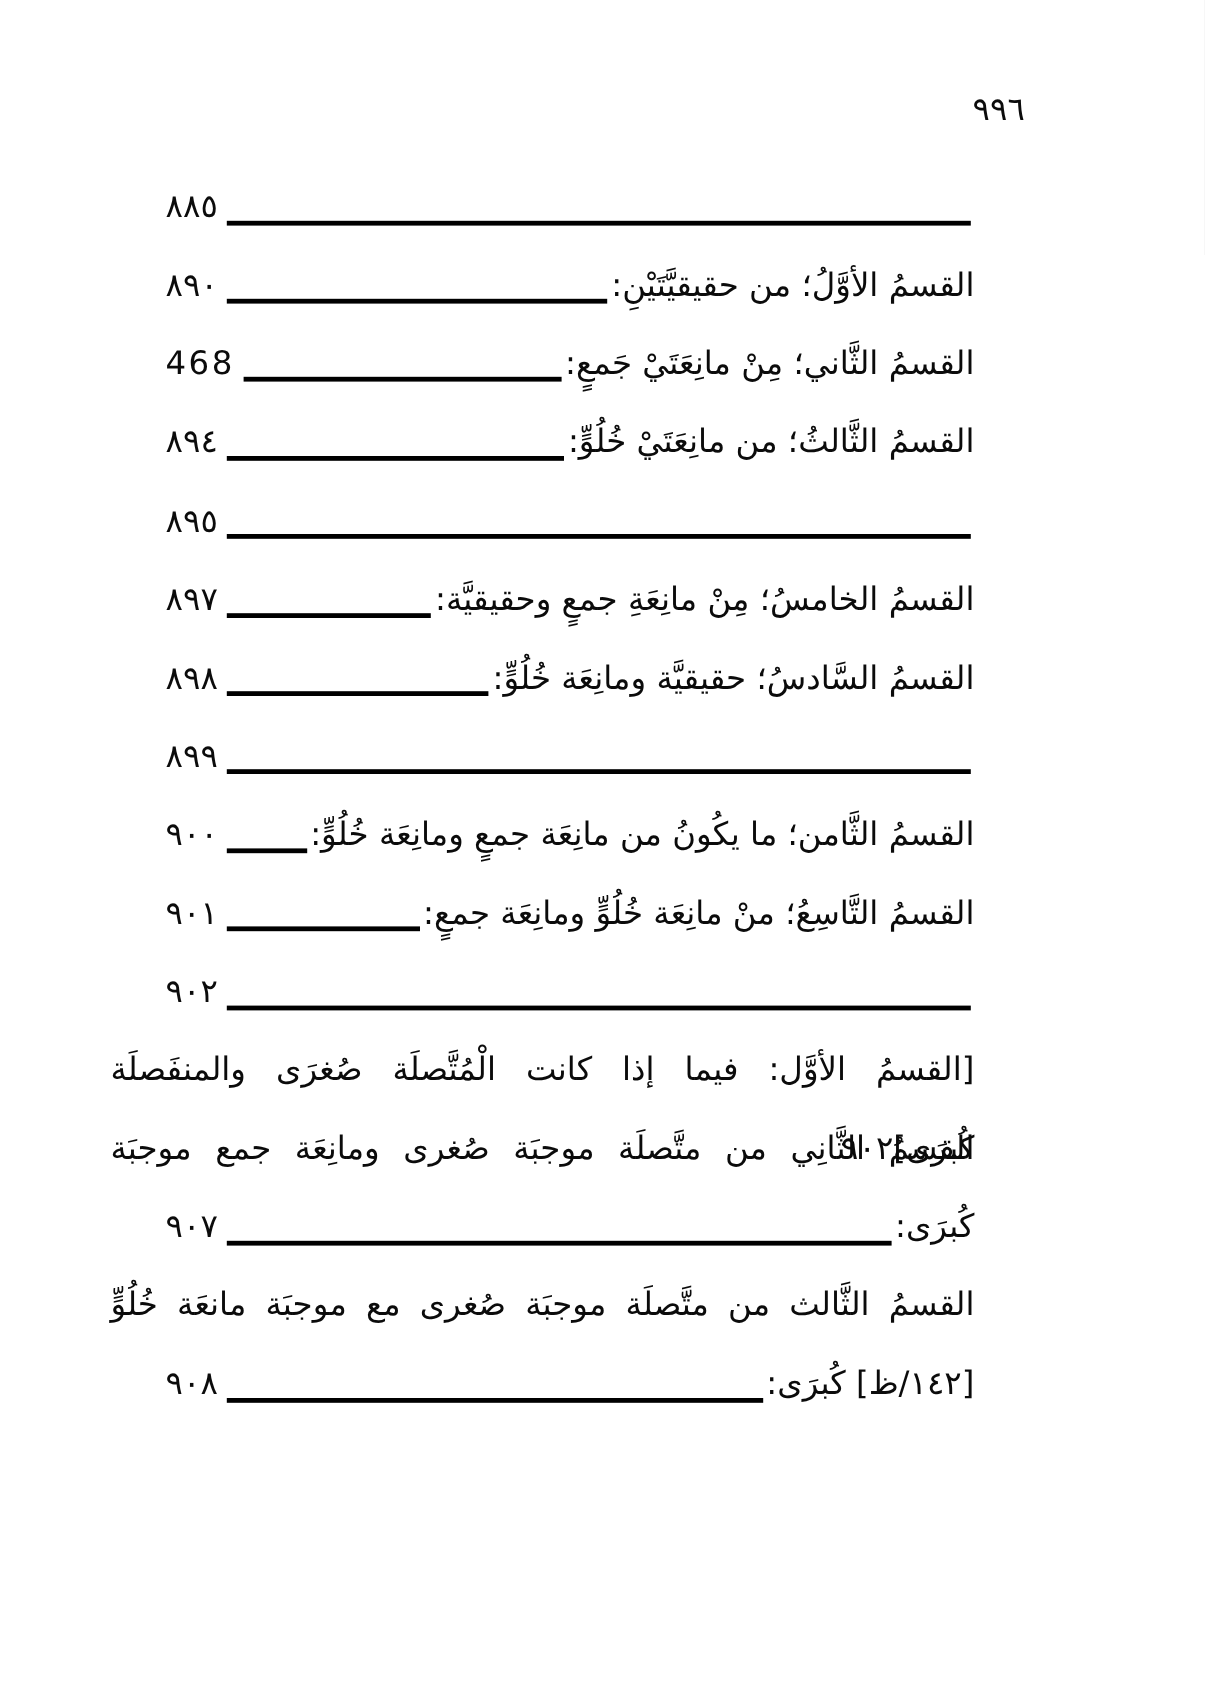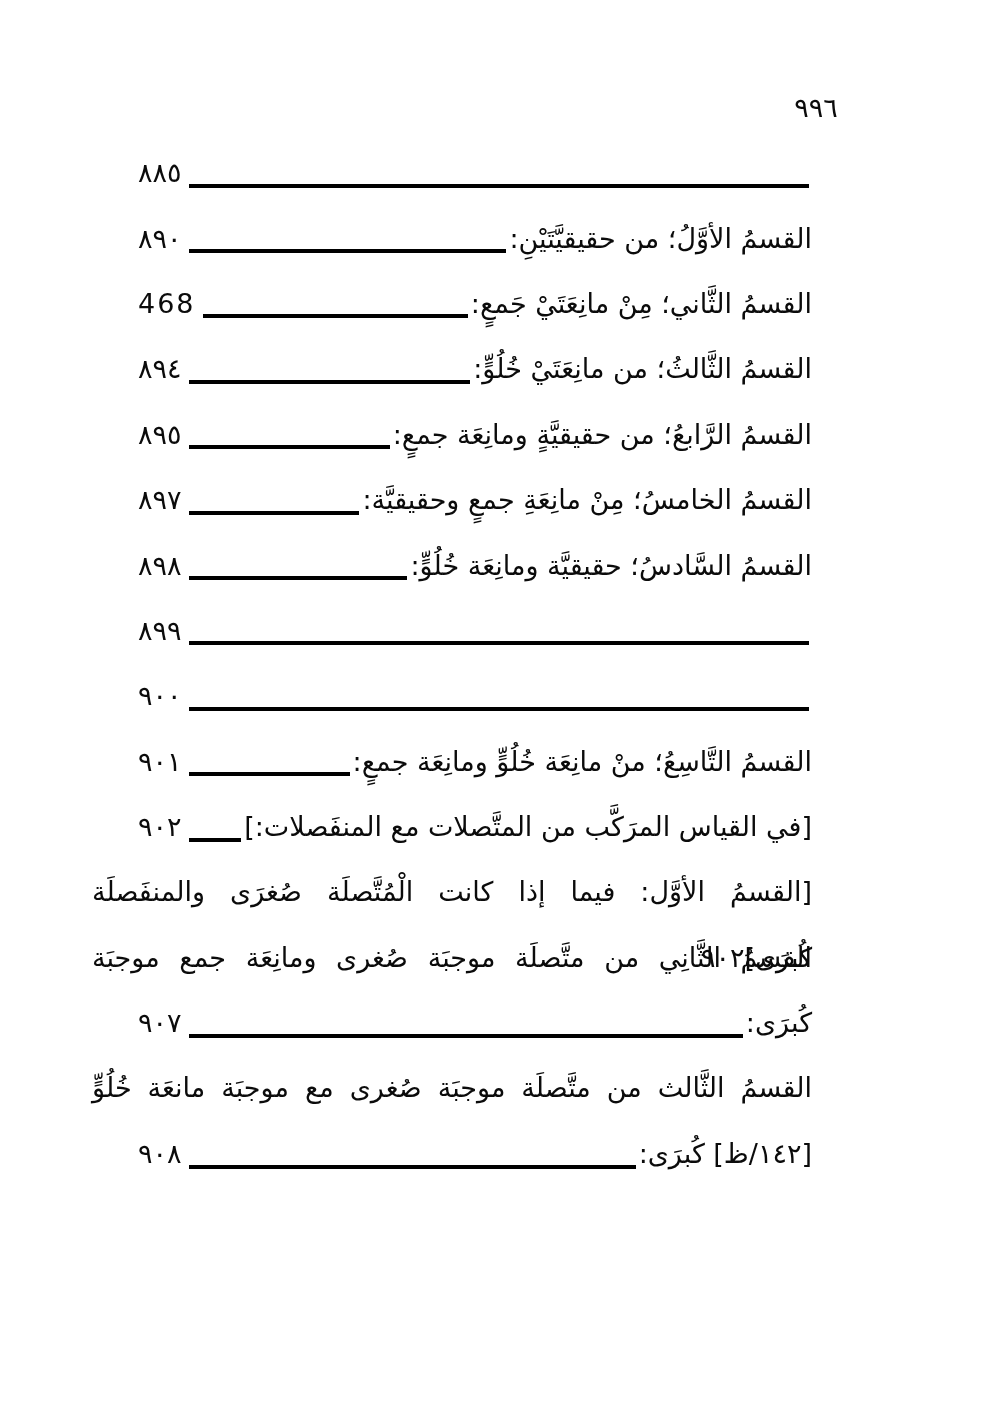--- a/index.html
+++ b/index.html
@@ -8,22 +8,21 @@
     width:1004px;height:1418px;
     margin:0 auto;
     background:#ffffff;
     color:#0b0b0b;
     font-family:"DejaVu Sans",sans-serif;
     direction:rtl;
     overflow:hidden;
   }
   .header-num{
     position:absolute;
-    top:92px;left:778px;width:76px;
-    text-align:center;
+    top:76px;left:778px;width:76px;
     font-size:27px;
     letter-spacing:2px;
   }
   .content{
     position:absolute;
     top:140px;
     right:192px;
     width:720px;
   }
   .row{
@@ -77,49 +76,48 @@
         <span class="title">القسمُ الثَّاني؛ مِنْ مانِعَتَيْ جَمعٍ:</span>
         <span class="leaderline"></span>
         <span class="pagenum">468</span>
       </div>
       <div class="row r-leader">
         <span class="title">القسمُ الثَّالثُ؛ من مانِعَتَيْ خُلُوٍّ:</span>
         <span class="leaderline"></span>
         <span class="pagenum">٨٩٤</span>
       </div>
       <div class="row r-leader">
-        <span class="title">القسمُ الرَّابعُ؛ من حقيقيَّةٍ ومانِعَة جمعٍ:</span>
         <span class="leaderline"></span>
         <span class="pagenum">٨٩٥</span>
       </div>
       <div class="row r-leader">
         <span class="title">القسمُ الخامسُ؛ مِنْ مانِعَةِ جمعٍ وحقيقيَّة:</span>
         <span class="leaderline"></span>
         <span class="pagenum">٨٩٧</span>
       </div>
       <div class="row r-leader">
         <span class="title">القسمُ السَّادسُ؛ حقيقيَّة ومانِعَة خُلُوٍّ:</span>
         <span class="leaderline"></span>
         <span class="pagenum">٨٩٨</span>
       </div>
       <div class="row r-leader">
         <span class="leaderline"></span>
         <span class="pagenum">٨٩٩</span>
       </div>
       <div class="row r-leader">
+        <span class="title">القسمُ الثَّامن؛ ما يكُونُ من مانِعَة جمعٍ ومانِعَة خُلُوٍّ:</span>
         <span class="leaderline"></span>
         <span class="pagenum">٩٠٠</span>
       </div>
       <div class="row r-leader">
         <span class="title">القسمُ التَّاسِعُ؛ منْ مانِعَة خُلُوٍّ ومانِعَة جمعٍ:</span>
         <span class="leaderline"></span>
         <span class="pagenum">٩٠١</span>
       </div>
       <div class="row r-leader">
-        <span class="title">[في القياس المرَكَّب من المتَّصلات مع المنفَصلات:]</span>
         <span class="leaderline"></span>
         <span class="pagenum">٩٠٢</span>
       </div>
       <div class="row r-inline"><span class="title">[القسمُ الأوَّل: فيما إذا كانت الْمُتَّصلَة صُغرَى والمنفَصلَة كُبرَى]</span><span class="pagenum-inline">٩٠٢</span></div>
       <div class="row r-text"><span class="title">القسمُ الثَّانِي من متَّصلَة موجبَة صُغرى ومانِعَة جمع موجبَة</span></div>
       <div class="row r-leader">
         <span class="title">كُبرَى:</span>
         <span class="leaderline"></span>
         <span class="pagenum">٩٠٧</span>
       </div>

